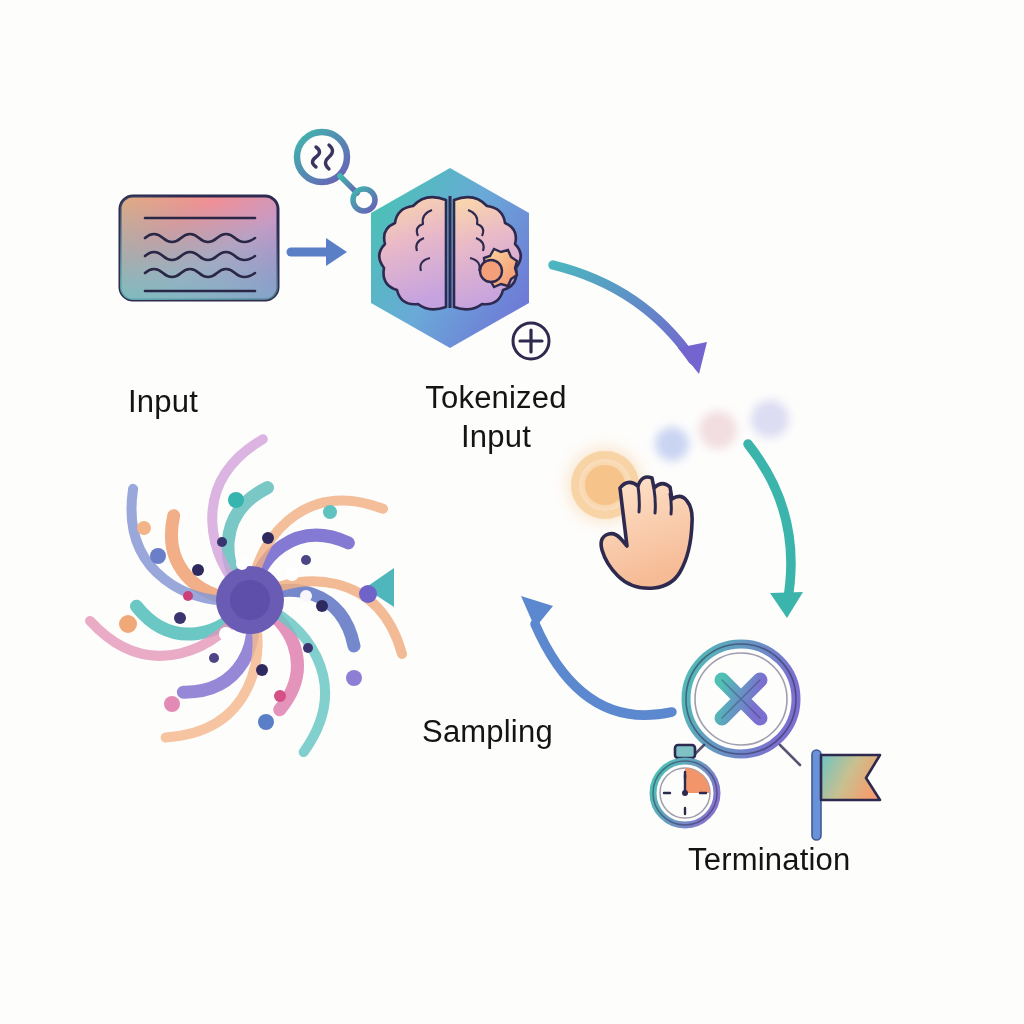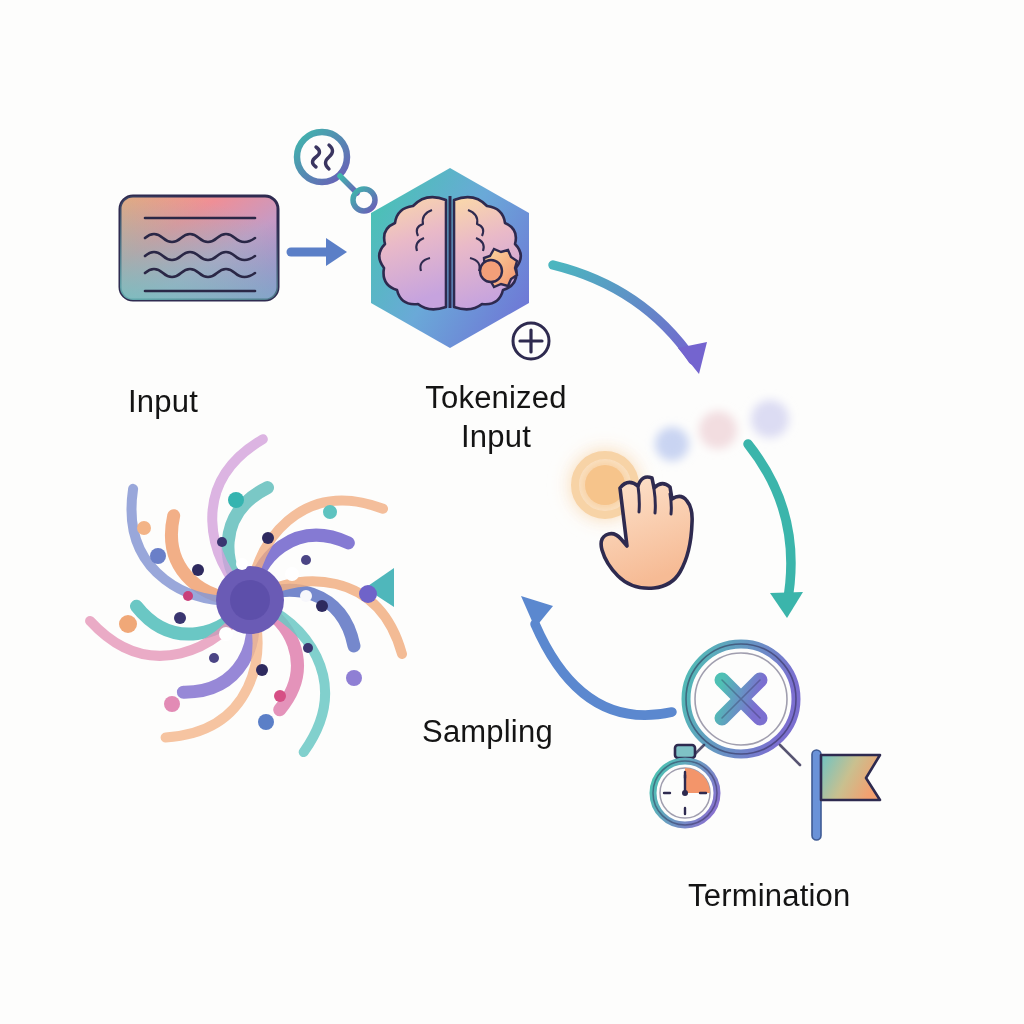--- a/index.html
+++ b/index.html
@@ -17,21 +17,21 @@
     font-family:"Liberation Sans", sans-serif;
     font-size:31px;
     line-height:39px;
     font-weight:400;
     white-space:pre-line;
     letter-spacing:.2px;
   }
   #lbl-input{left:128px;top:382px;text-align:left;}
   #lbl-tokenized{left:396px;top:378px;width:200px;text-align:center;}
   #lbl-sampling{left:422px;top:712px;text-align:center;}
-  #lbl-termination{left:688px;top:876px;text-align:left;}
+  #lbl-termination{left:688px;top:840px;text-align:left;}
 </style>
 </head>
 <body>
 
 <div id="stage">
 
   <svg id="svgroot" viewBox="0 0 1024 1024">
     <defs>
       <linearGradient id="gCard" x1="0" y1="0" x2="1" y2="1">
         <stop offset="0%" stop-color="#f2a878"></stop>

